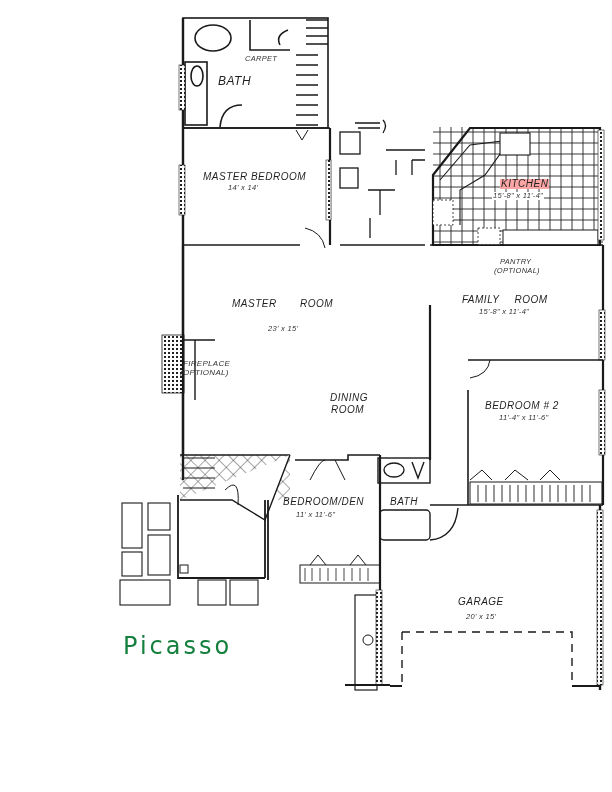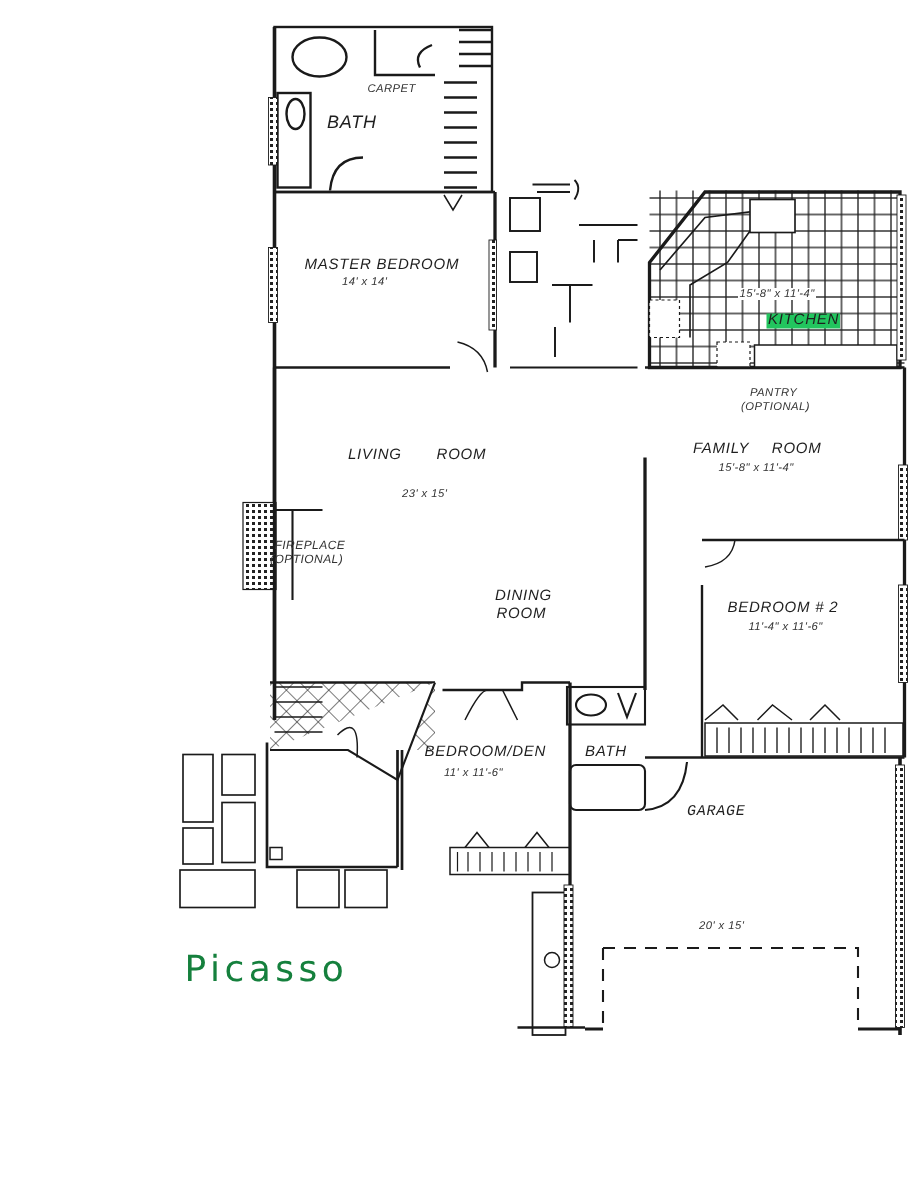--- a/index.html
+++ b/index.html
@@ -152,43 +152,43 @@
   </g>
 </svg>
 
 <div>
   <div class="lbl" style="left:218px;top:75px;font-size:12px;">BATH</div>
   <div class="dim" style="left:220px;top:55px;margin-left:25px;">CARPET</div>
 
   <div class="lbl" style="left:203px;top:172px;">MASTER BEDROOM</div>
   <div class="dim" style="left:228px;top:184px;">14' x 14'</div>
 
-  <div class="lbl" style="left:511px;top:179px;background:#22c55e;padding:0 1px;margin-top:30px;">KITCHEN</div>
+  <div class="lbl" style="left:500px;top:179px;background:#fca5a5;padding:0 1px;">KITCHEN</div>
   <div class="dim" style="left:492px;top:192px;background:#fff;padding:0 1px;">15'-8" x 11'-4"</div>
 
   <div class="dim" style="left:500px;top:258px;">PANTRY</div>
   <div class="dim" style="left:494px;top:267px;">(OPTIONAL)</div>
 
-  <div class="lbl" style="left:232px;top:299px;word-spacing:20px;">LIVING ROOM</div>
+  <div class="lbl" style="left:232px;top:299px;word-spacing:20px;">MASTER ROOM</div>
   <div class="dim" style="left:268px;top:325px;">23' x 15'</div>
 
   <div class="lbl" style="left:462px;top:295px;word-spacing:12px;">FAMILY ROOM</div>
   <div class="dim" style="left:479px;top:308px;">15'-8" x 11'-4"</div>
 
   <div class="dim small" style="left:183px;top:360px;">FIREPLACE</div>
   <div class="dim small" style="left:180px;top:369px;">(OPTIONAL)</div>
 
   <div class="lbl" style="left:330px;top:393px;text-align:right;">DINING</div>
   <div class="lbl" style="left:331px;top:405px;">ROOM</div>
 
   <div class="lbl" style="left:485px;top:401px;">BEDROOM # 2</div>
   <div class="dim" style="left:499px;top:414px;">11'-4" x 11'-6"</div>
 
   <div class="lbl" style="left:283px;top:497px;">BEDROOM/DEN</div>
   <div class="dim" style="left:296px;top:511px;">11' x 11'-6"</div>
 
   <div class="lbl" style="left:389px;top:497px;background:#fff;padding:0 1px;">BATH</div>
 
-  <div class="lbl" style="left:458px;top:537px;font-family:Liberation Mono, monospace;">GARAGE</div>
+  <div class="lbl" style="left:458px;top:597px;">GARAGE</div>
   <div class="dim" style="left:466px;top:577px;margin-top:36px;">20' x 15'</div>
 
   <div class="title">Picasso</div>
 </div>
 
 </body></html>

